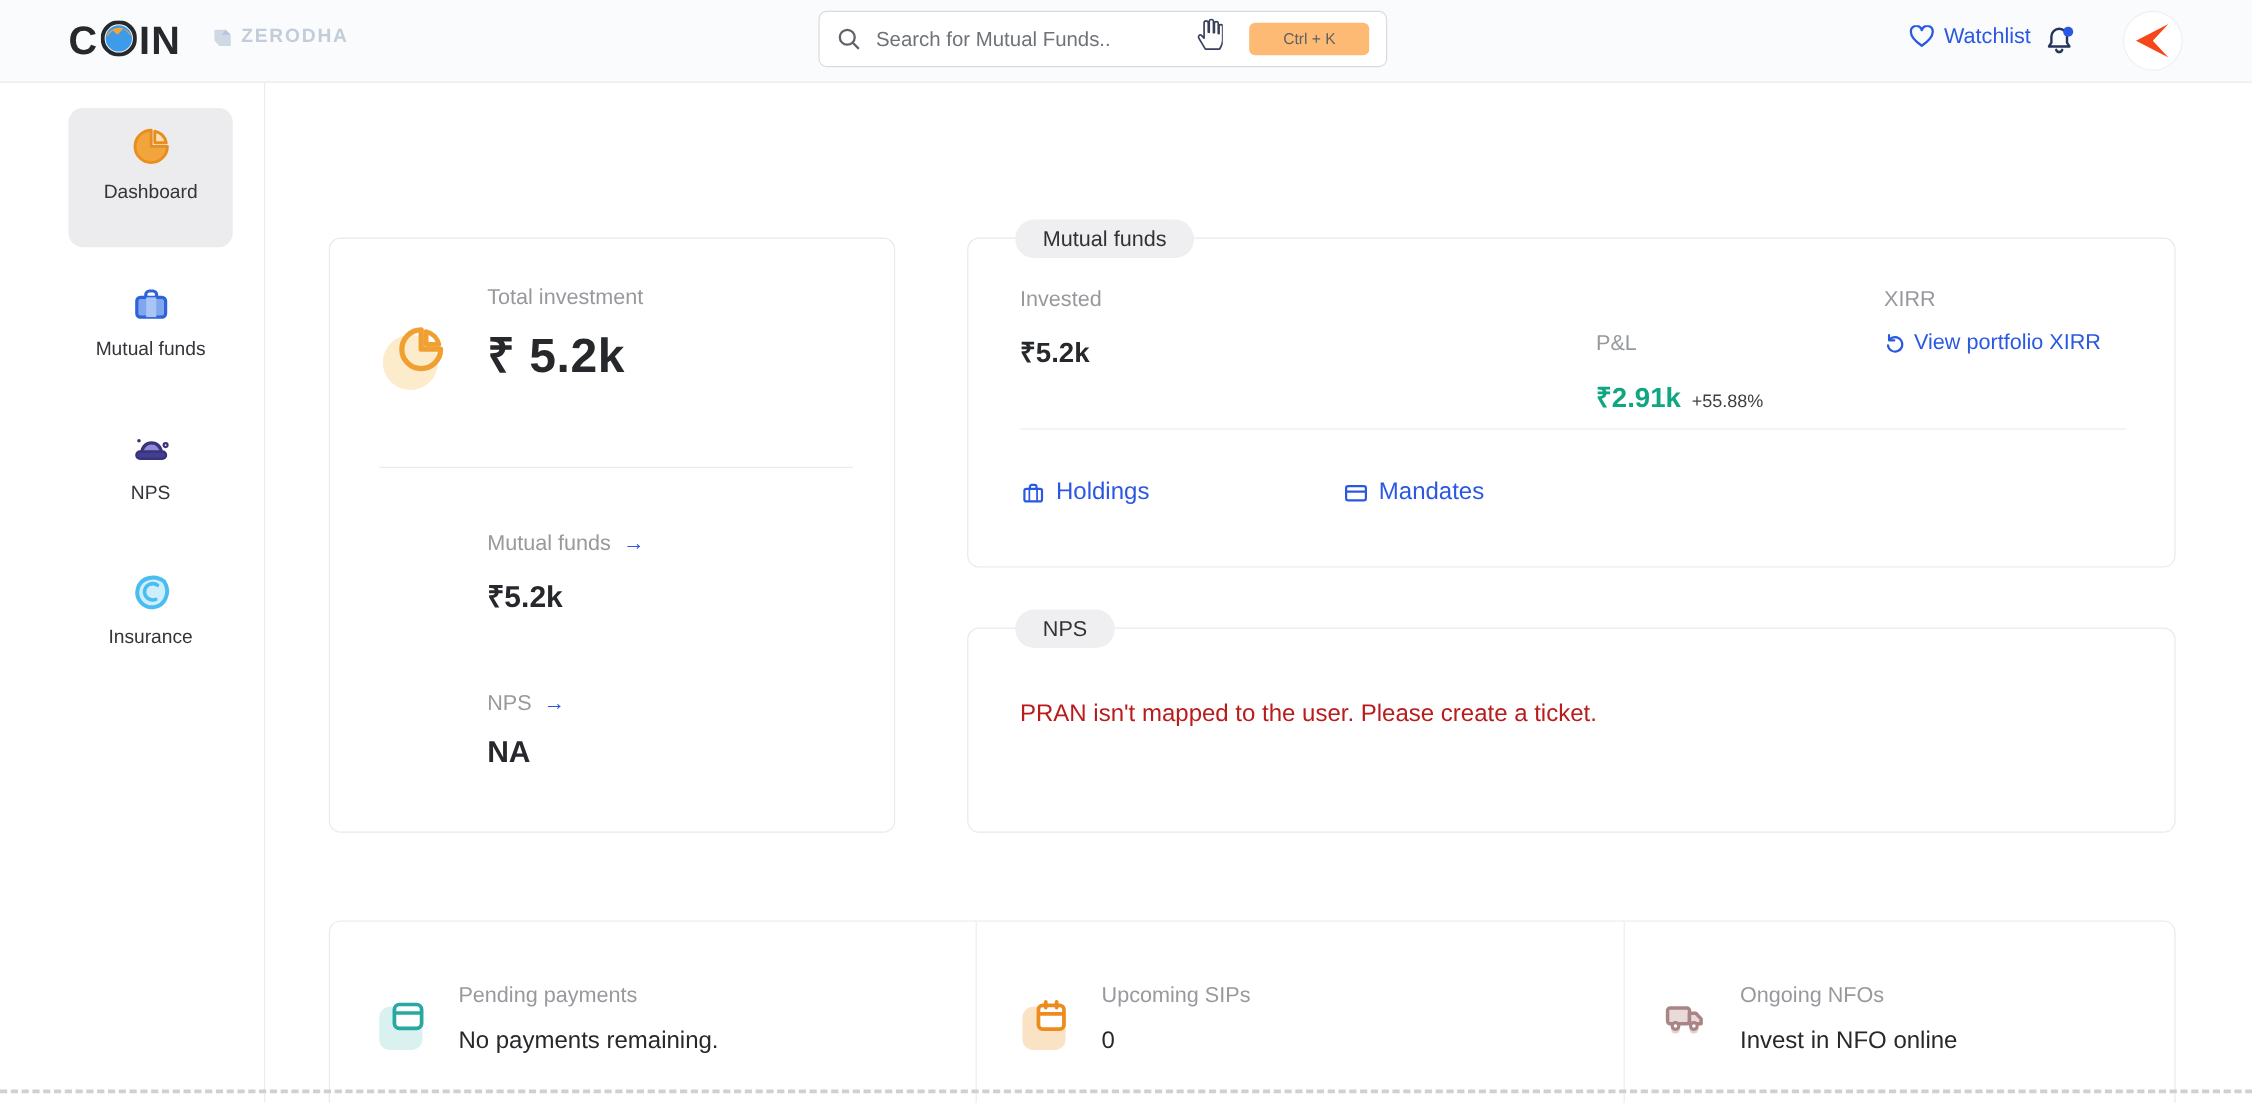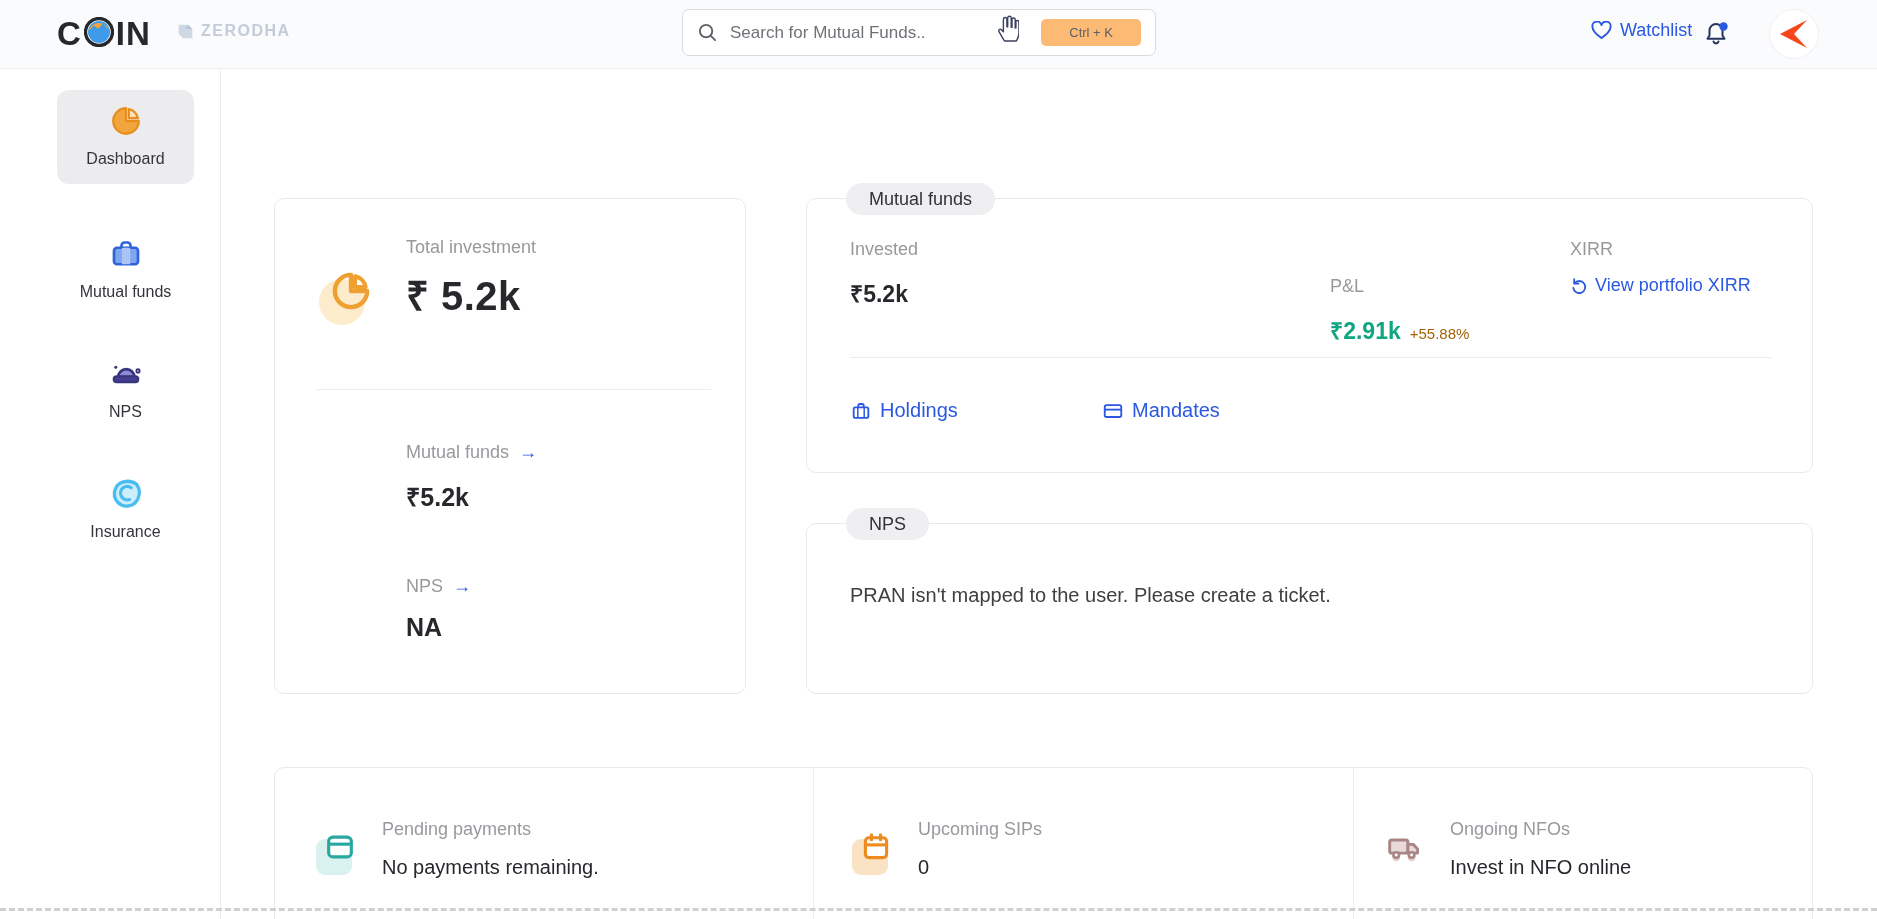--- a/index.html
+++ b/index.html
@@ -45,21 +45,21 @@
   .sidebar {
     position:absolute; left:0; top:69px; width:221px; bottom:0;
     background:#ffffff; border-right:1px solid #ececee; z-index:10;
   }
   .side-item {
     position:absolute; left:57px; width:137px; border-radius:12px;
     display:flex; flex-direction:column; align-items:center; cursor:pointer; padding:14px 0 16px;
   }
   .side-item.active { background:#ececee; }
   .side-item .side-label { margin-top:12px; font-size:16px; color:#33353a; }
-  .si-0 { top:21px; height:94px; }
+  .si-0 { top:21px; height:116px; }
   .si-1 { top:152px; }
   .si-2 { top:272px; }
   .si-3 { top:392px; }
   
   .main { position:absolute; left:221px; top:69px; right:0; bottom:0; background:#ffffff; }
   .tabbar {
     margin:0 65px 0 53px; padding-top:30px; border-bottom:1px solid #eaeaec;
     display:flex; gap:80px;
   }
   .tab { font-size:20px; padding-bottom:17px; color:#8a8d92; cursor:pointer; border-bottom:3px solid transparent; }
@@ -87,28 +87,28 @@
     font-size:18px; color:#303236;
   }
   
   .card-mf { left:585px; top:129px; width:1007px; height:275px; }
   .stat { position:absolute; top:40px; width:235px; }
   .stat .stat-label { font-size:18px; color:#97999d; }
   .stat .stat-value { margin-top:17px; font-size:23px; font-weight:600; color:#26282c; }
   .st0 { left:43px; } .st1 { left:283px; } .st2 { left:523px;margin-top:37px; } .st3 { left:763px; }
   .pl-line { display:flex; align-items:baseline; gap:9px; }
   .pl-value { color:#10a682 !important; }
-  .pl-delta { font-size:15px; color:#a16207; font-weight:500; }
+  .pl-delta { font-size:15px; color:#404040; font-weight:500; }
   .xirr-link { margin-top:15px; display:flex; align-items:center; gap:7px; color:#2a58e2; font-size:18px; cursor:pointer; }
   .mf-divider { position:absolute; left:43px; right:40px; top:158px; border-top:1px solid #ededef; }
   .mf-action { position:absolute; top:200px; display:flex; align-items:center; gap:8px; color:#2a58e2; font-size:20px; font-weight:500; cursor:pointer; }
-  .ma0 { left:43px; } .ma1 { left:295px;text-align:right; }
+  .ma0 { left:43px; } .ma1 { left:312px;text-align:right; }
   
   .card-nps { left:585px; top:454px; width:1007px; height:171px; }
-  .nps-message { position:absolute; left:43px; top:60px; font-size:20px; color:#404040; }
+  .nps-message { position:absolute; left:43px; top:60px; font-size:20px; color:#b91c1c; }
   
   .card-bottom { left:53px; top:698px; width:1539px; height:280px; border-bottom-left-radius:0; border-bottom-right-radius:0; }
   .b-div { position:absolute; top:0; bottom:0; border-left:1px solid #ededef; }
   .bd0 { left:538px; } .bd1 { left:1078px; }
   .b-icon { position:absolute; top:62px; width:44px; height:44px; }
   .b-pale { position:absolute; left:-7px; top:9px; width:36px; height:36px; border-radius:9px; }
   .b-svg { position:absolute; left:0; top:0; }
   .bi0 { left:48px; } .bi1 { left:584px; } .bi2 { left:1111px; }
   .b-title { position:absolute; top:51px; font-size:18px; color:#97999d; }
   .b-text  { position:absolute; top:88px; font-size:20px; color:#26282c; }

